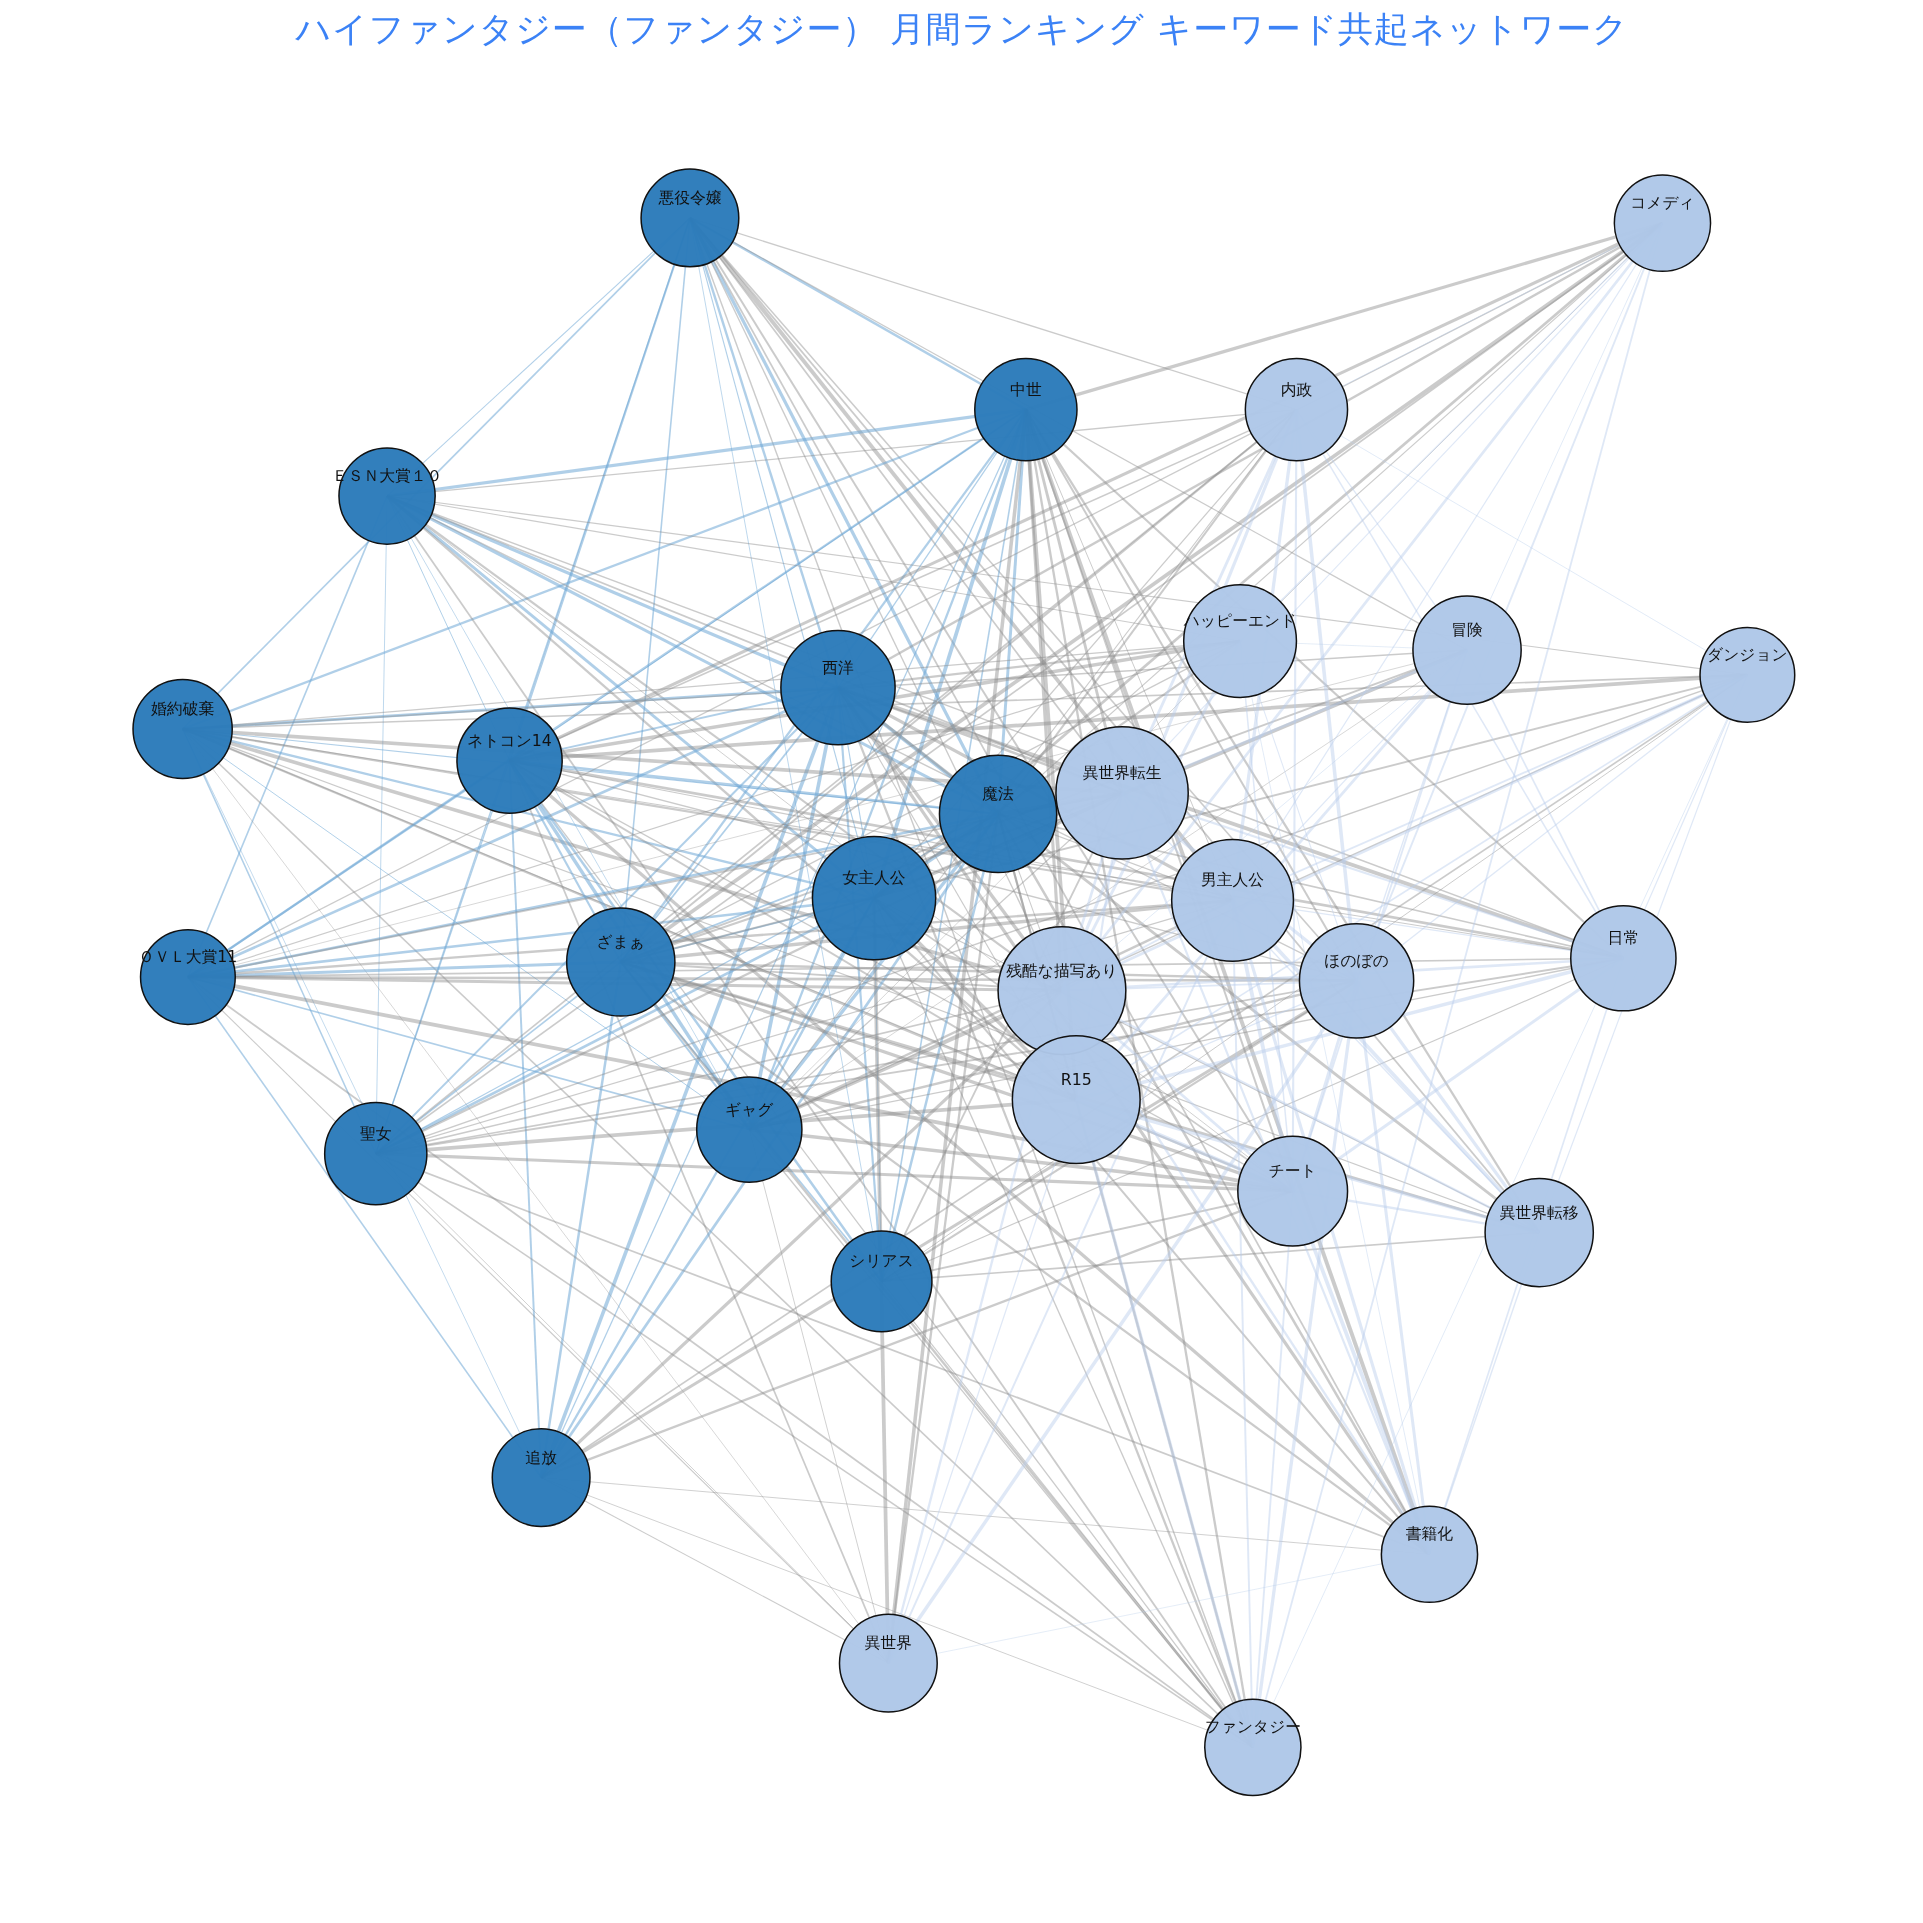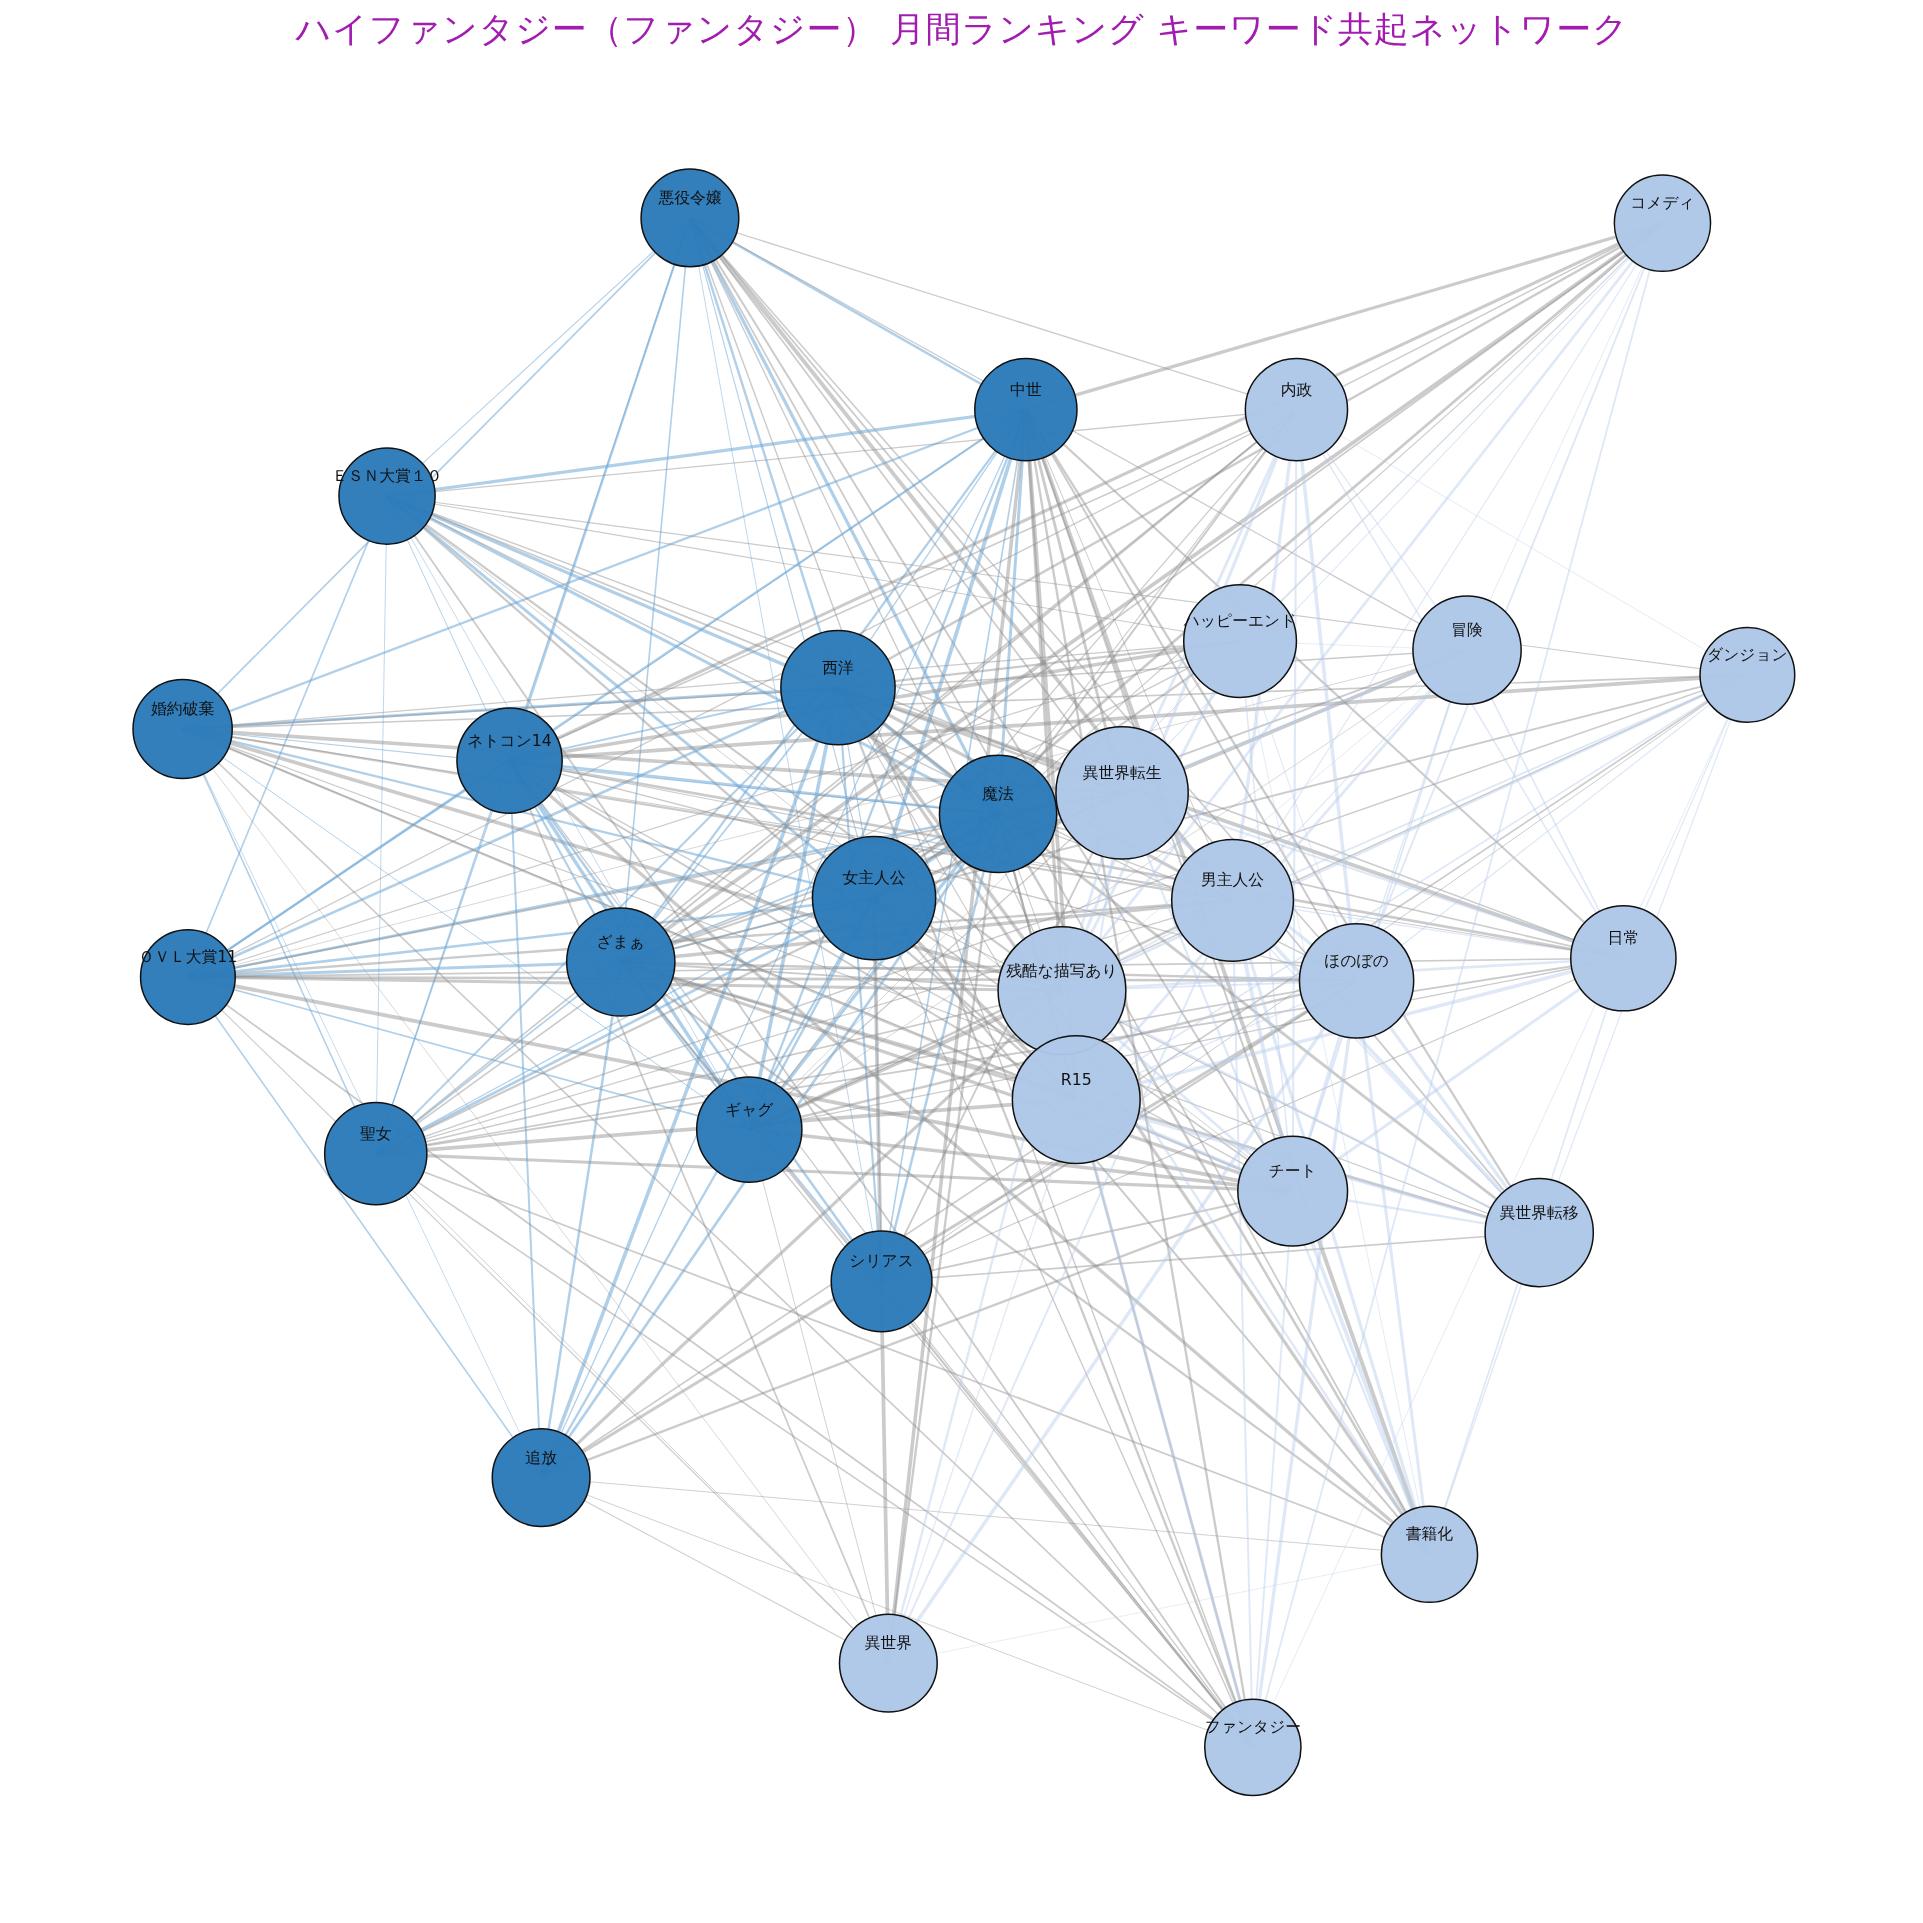--- a/index.html
+++ b/index.html
@@ -1,19 +1,19 @@
 <!DOCTYPE html>
 <html style="font-size:12px"><head>
 <meta charset="utf-8">
 <style>
   html, body { margin: 0; padding: 0; background: #ffffff; }
   body { width: 1924px; height: 1924px; position: relative; overflow: hidden;
          font-family: "DejaVu Sans", "Liberation Sans", sans-serif; }
   #title { position: absolute; top: 6px; left: 0; width: 1924px; text-align: center;
-           font-size: 35px; color: #a21caf; letter-spacing: 0.8px; }
+           font-size: 35px; color: #3b82f6; letter-spacing: 0.8px; }
   #net { position: absolute; left: 0; top: 0; }
   .node-label { font-size: 21px; fill: #111; text-anchor: middle; }
 </style>
 </head>
 <body>
 
 <div id="title">ハイファンタジー（ファンタジー） 月間ランキング キーワード共起ネットワーク</div>
 
 <svg id="net" width="1924" height="1924" viewBox="0 0 2560 2560" xmlns="http://www.w3.org/2000/svg">
   <g id="edges">

